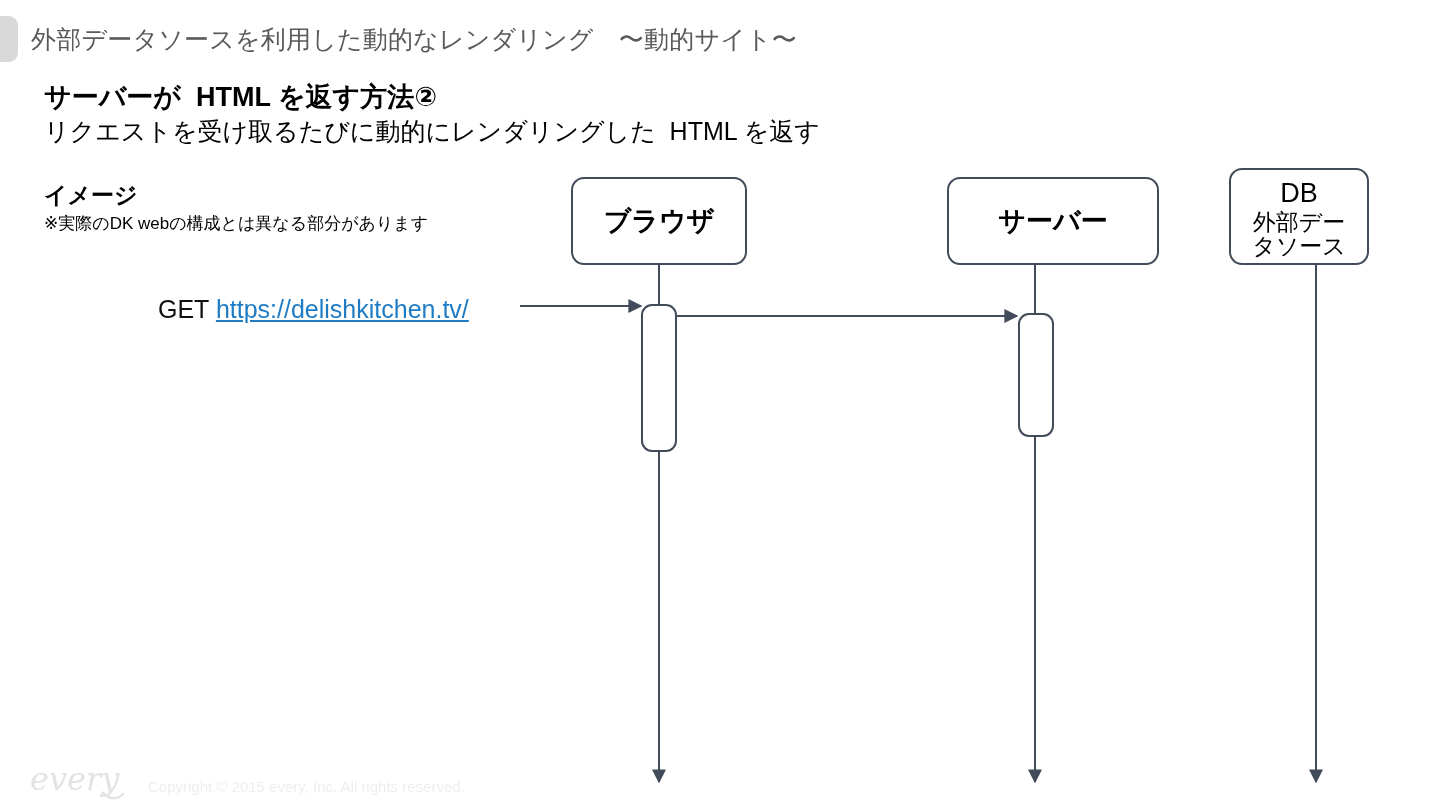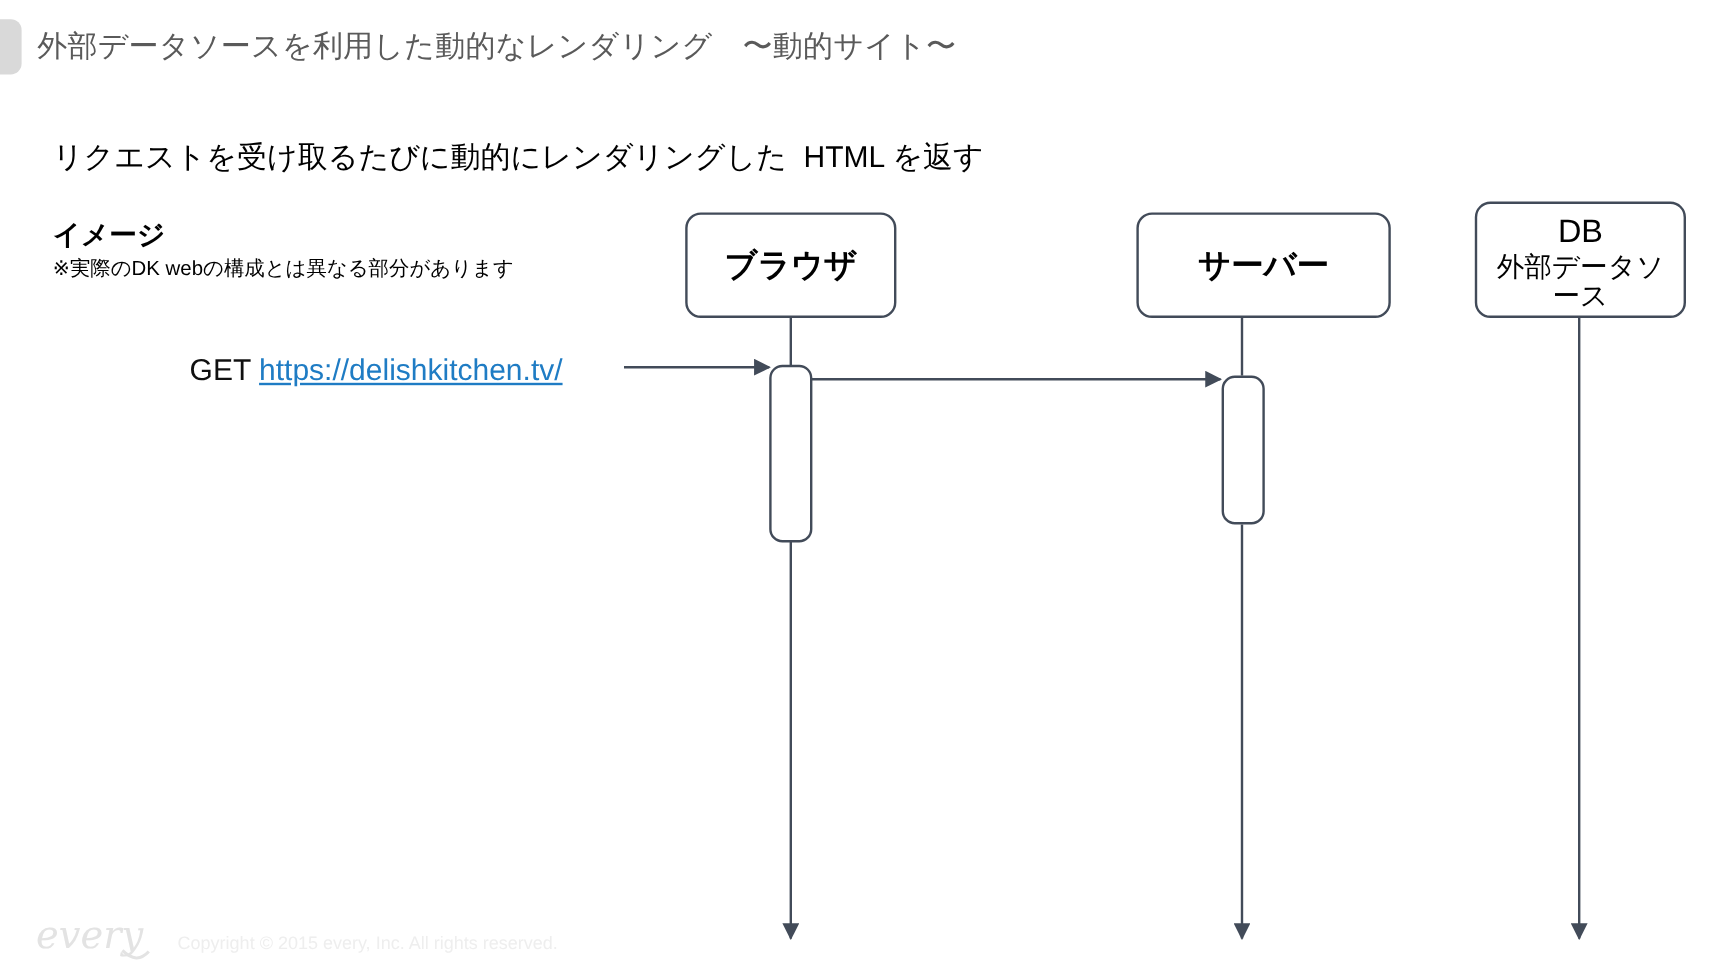--- a/index.html
+++ b/index.html
@@ -171,20 +171,21 @@
   }
 </style>
 </head>
 <body>
 
 <div id="slide">
 
   <div class="header-tab"></div>
   <div class="header-title">外部データソースを利用した動的なレンダリング　〜動的サイト〜</div>
 
+  <div class="headline">サーバーが  HTML を返す方法②</div>
   <div class="subhead">リクエストを受け取るたびに動的にレンダリングした  HTML を返す</div>
 
   <div class="image-label">イメージ</div>
   <div class="image-note">※実際のDK webの構成とは異なる部分があります</div>
 
   <div class="request"><span class="verb">GET </span><span class="url">https://delishkitchen.tv/</span></div>
 
   <svg id="diagram" viewBox="0 0 1440 810" xmlns="http://www.w3.org/2000/svg">
     <defs>
       <marker id="arrow-right" viewBox="0 0 10 10" refX="9" refY="5" markerWidth="7" markerHeight="7" orient="auto-start-reverse">
@@ -215,21 +216,21 @@
   <div class="activation" style="left:1018px; top:313px; width:36px; height:124px;"></div>
 
   <div class="node-box" style="left:571px; top:177px; width:176px; height:88px;">
     <div class="node-title">ブラウザ</div>
   </div>
 
   <div class="node-box" style="left:947px; top:177px; width:212px; height:88px;">
     <div class="node-title">サーバー</div>
   </div>
 
-  <div class="node-box" style="left:1229px; top:168px; width:176px; height:97px;">
+  <div class="node-box" style="left:1229px; top:168px; width:140px; height:97px;">
     <div class="node-title plain">DB</div>
     <div class="node-sub">外部データソース</div>
   </div>
 
   <svg class="footer-logo" viewBox="0 0 120 42" xmlns="http://www.w3.org/2000/svg">
     <text x="2" y="30" font-family="DejaVu Serif, serif" font-size="32" font-style="italic" fill="#e3e3e3">every</text>
     <path d="M 74 32 Q 86 44 96 33" stroke="#e3e3e3" stroke-width="2.5" fill="none"></path>
   </svg>
   <div class="footer-copy">Copyright © 2015 every, Inc. All rights reserved.</div>
   <div class="page-number">27</div>

